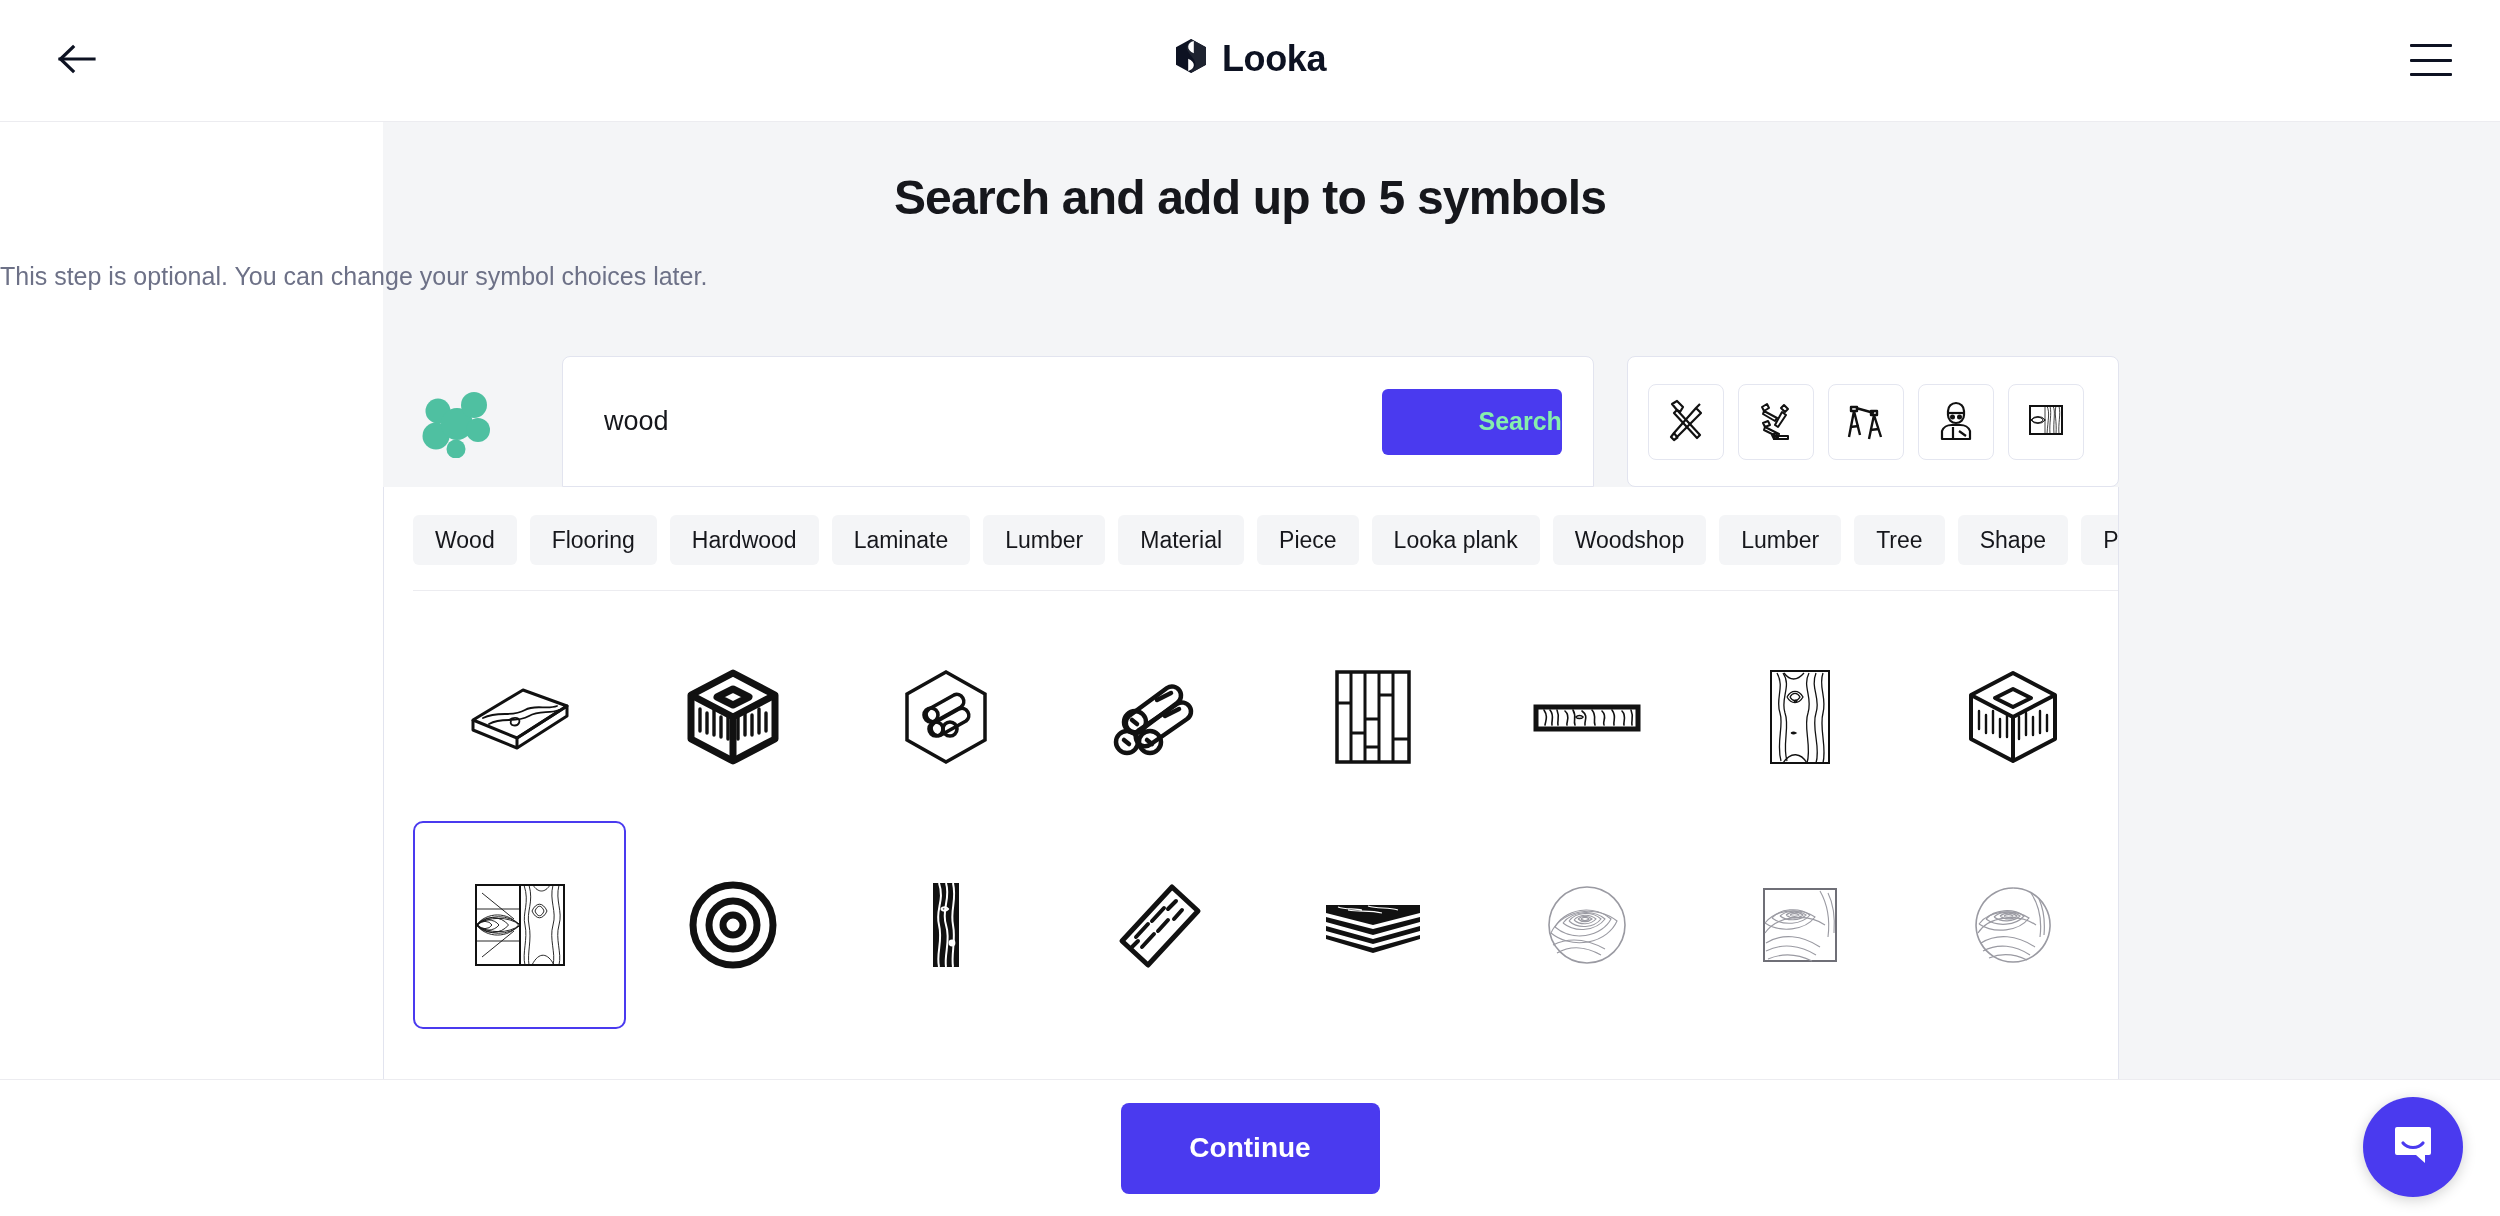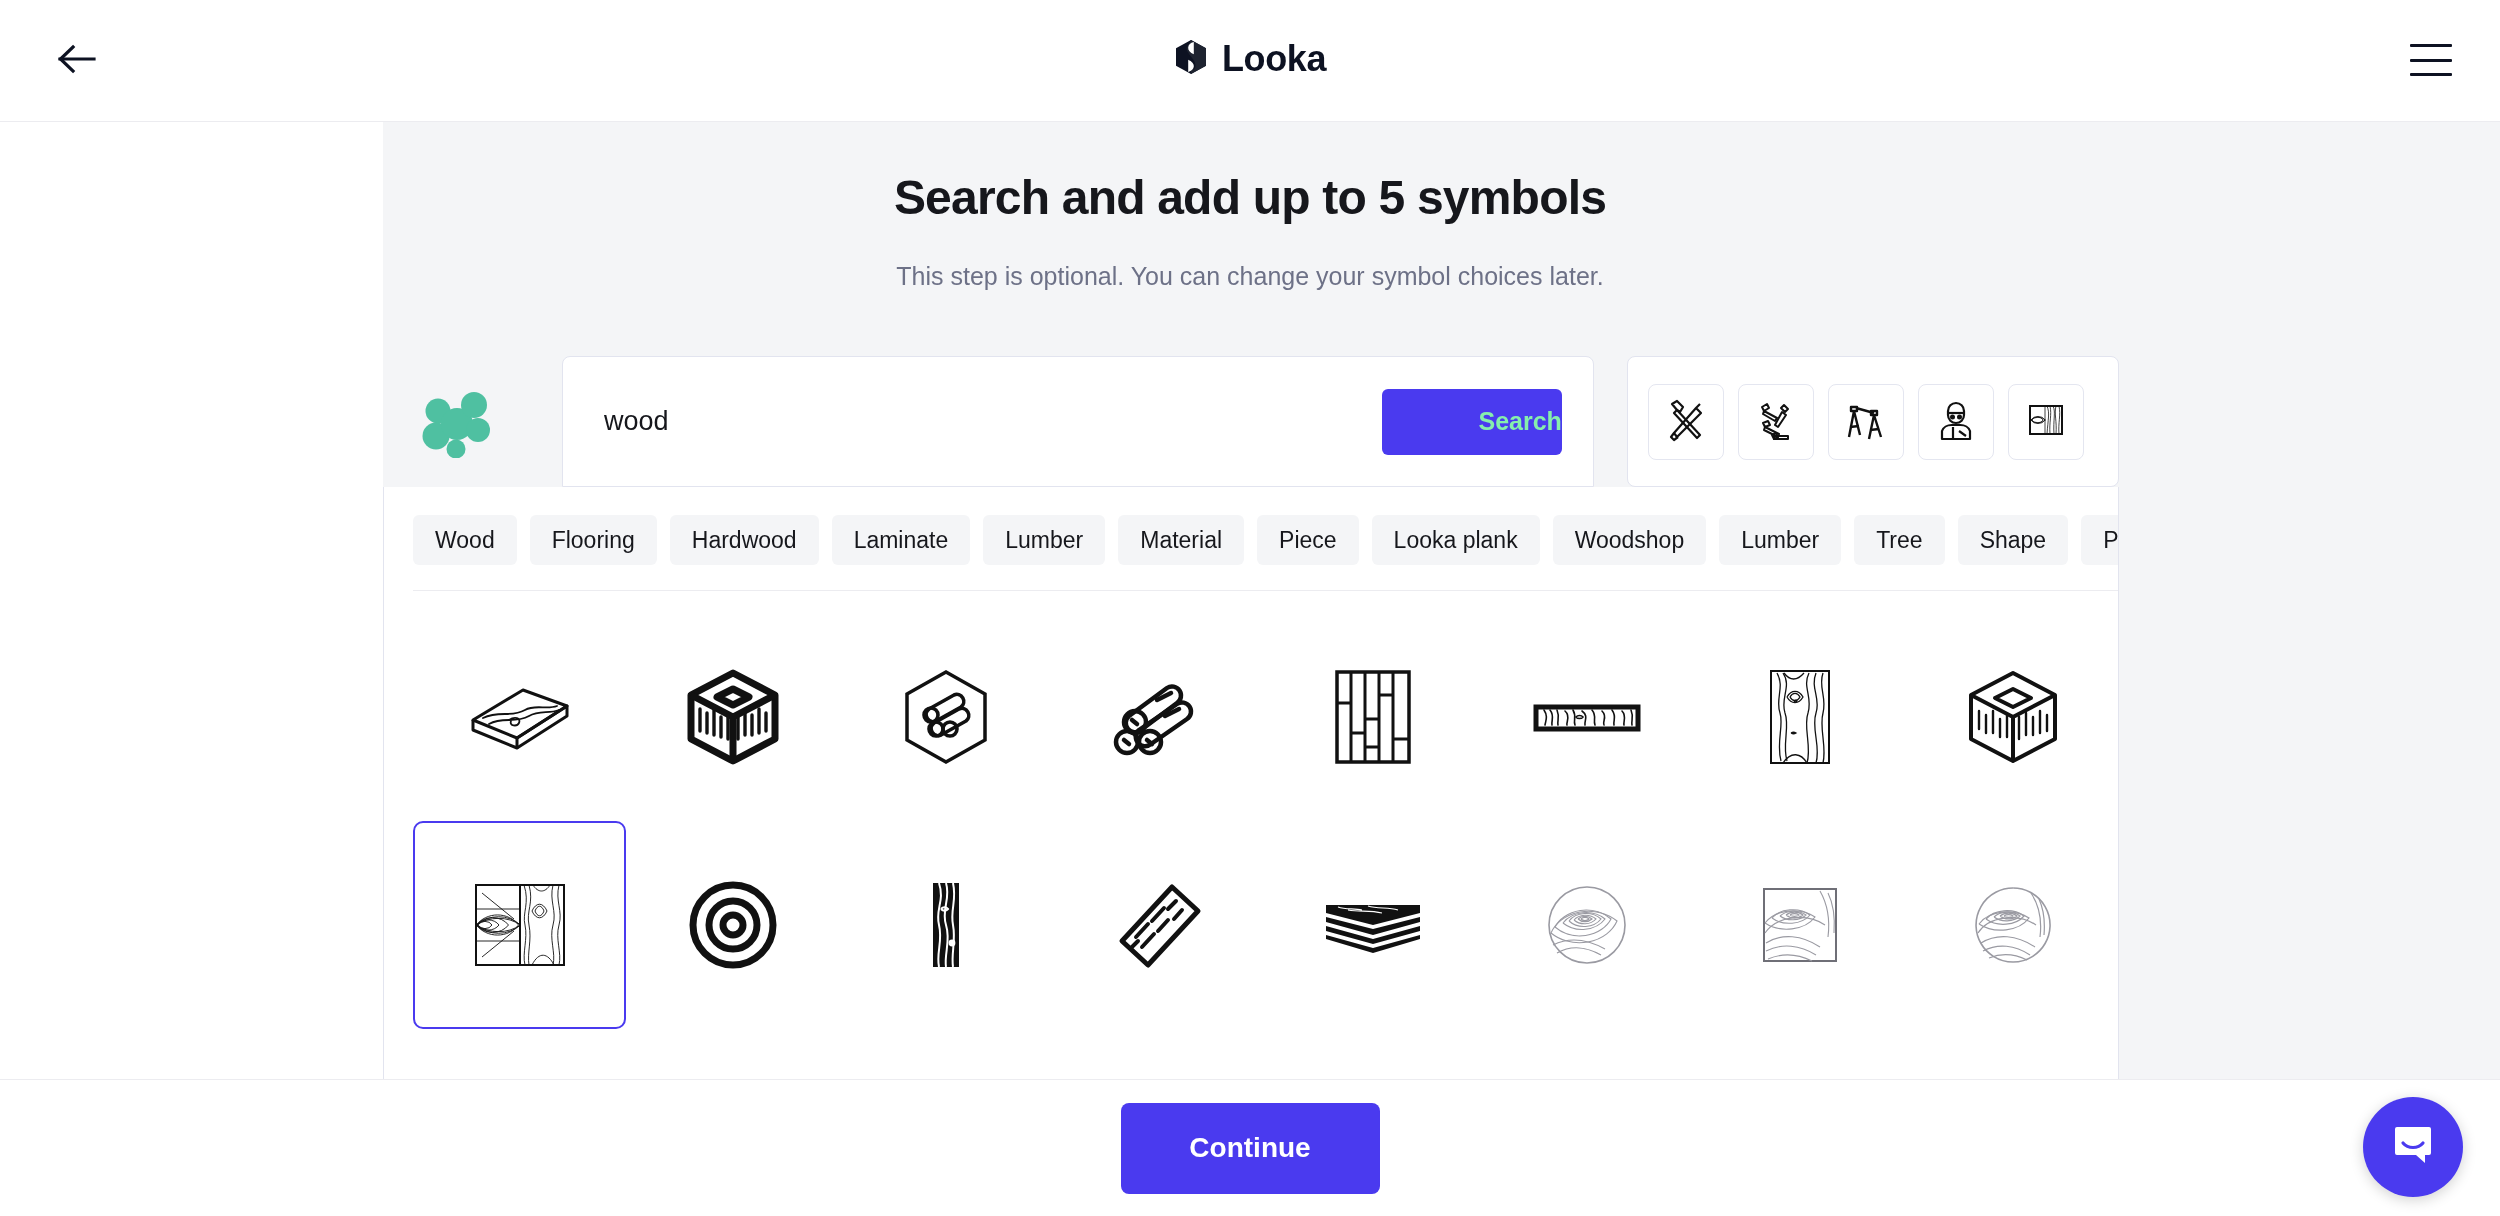--- a/index.html
+++ b/index.html
@@ -19,21 +19,21 @@
     border-bottom: 1px solid #ececf0;
   }
   .back-btn {
     position: absolute; left: 48px; top: 40px;
     width: 60px; height: 42px;
     display: flex; align-items: center; justify-content: center;
     cursor: pointer;
   }
   .brand {
     position: absolute; left: 0; right: 0; top: 38px;
-    display: flex; align-items: center; justify-content: center; gap: 14px;
+    display: flex; justify-content: center; gap: 14px;
   }
   .brand-name {
     font-size: 36px; font-weight: 700; color: #0d1222;
     letter-spacing: -0.4px;
   }
   .hamburger {
     position: absolute; right: 48px; top: 44px;
     width: 42px; height: 32px;
     display: flex; flex-direction: column; justify-content: space-between;
     cursor: pointer;
@@ -56,21 +56,21 @@
   }
 
   .headline {
     position: absolute; top: 48px; left: 0; width: 2500px;
     text-align: center;
     font-size: 48px; font-weight: 700; color: #16171c;
     letter-spacing: -0.8px;
   }
   .subhead {
     position: absolute; top: 140px; left: 0; width: 2500px;
-    text-align: center;
+    text-align: left;
     font-size: 25px; color: #6d7187; font-weight: 400;
   }
 
   
   .searchrow {
     position: absolute; top: 234px; left: 383px;
     width: 1736px; height: 142px;
     display: flex; align-items: flex-start; gap: 33px;
   }
   .logo-thumb {

